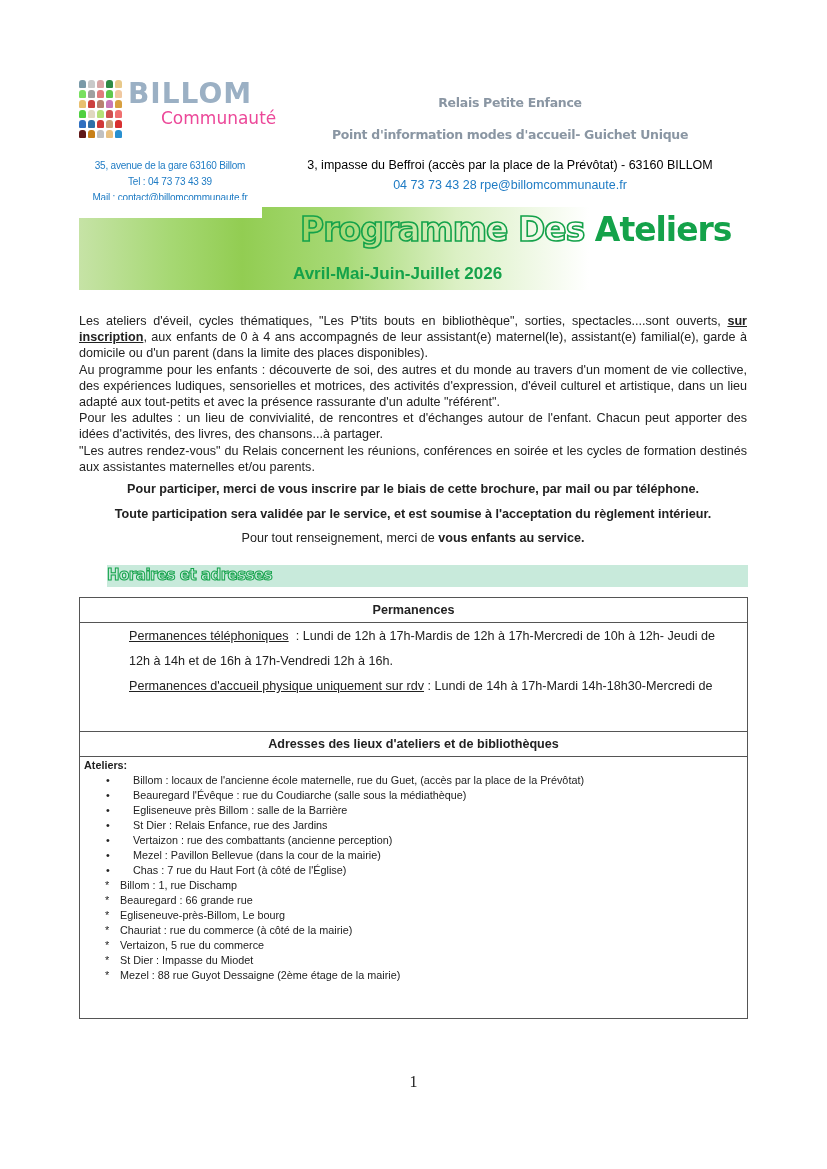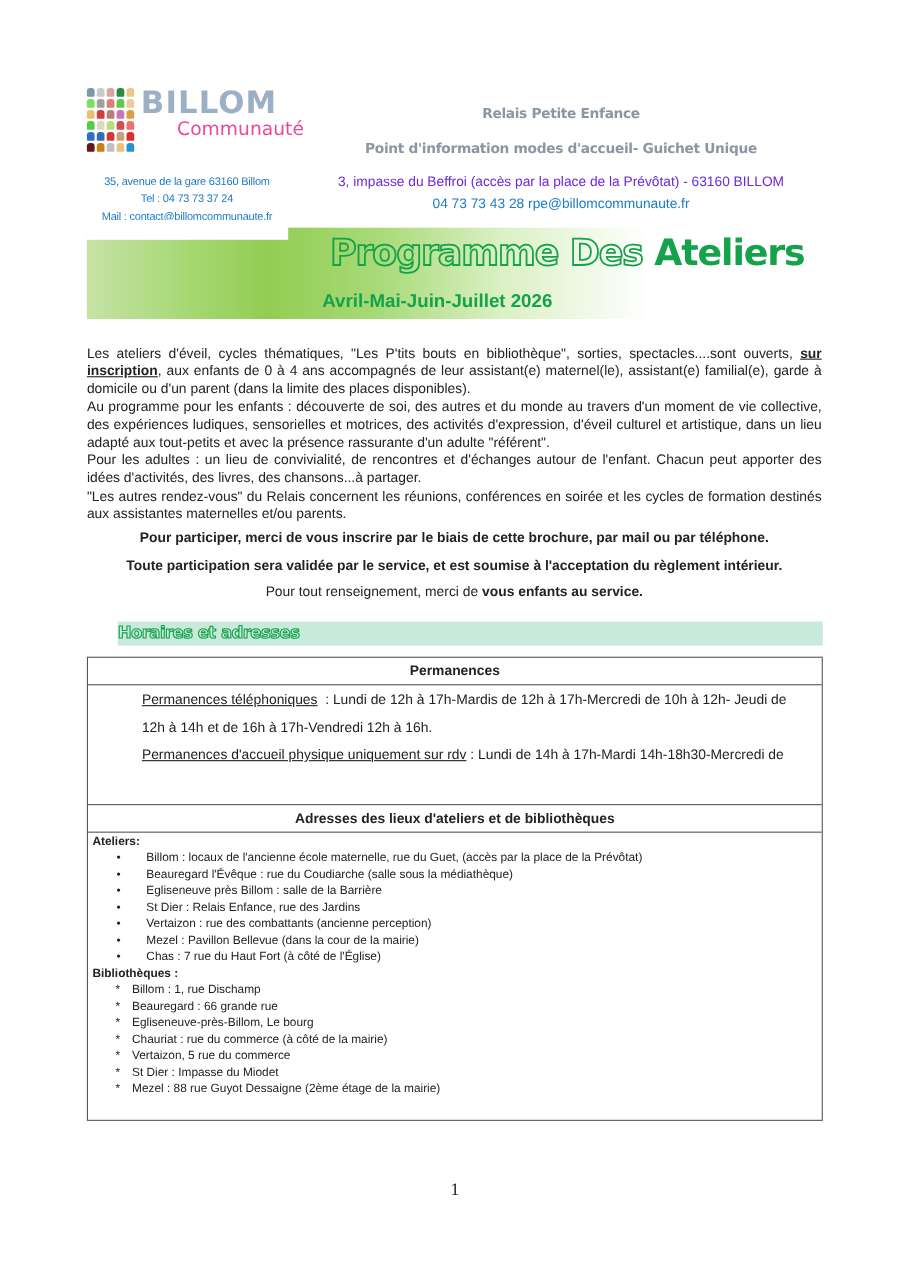--- a/index.html
+++ b/index.html
@@ -22,21 +22,21 @@
              font-size: 10px; line-height: 16px; color: #1e7bc4; letter-spacing: -0.2px; }
 
   
   .rpe-title { left: 280px; top: 95px; width: 460px; text-align: center;
                font-family: "DejaVu Sans", sans-serif; font-size: 12.5px; font-weight: bold;
                color: #8a96a3; letter-spacing: -0.3px; }
   .rpe-sub { left: 280px; top: 127px; width: 460px; text-align: center;
              font-family: "DejaVu Sans", sans-serif; font-size: 12.5px; font-weight: bold;
              color: #8a96a3; letter-spacing: -0.3px; }
   .rpe-addr { left: 280px; top: 158px; width: 460px; text-align: center;
-              font-size: 12.5px; color: #6d28d9; }
+              font-size: 12.5px; color: #000000; }
   .rpe-contact { left: 280px; top: 178px; width: 460px; text-align: center;
                  font-size: 12.5px; color: #1e7bc4; }
 
   
   .banner { left: 79px; top: 207px; width: 510px; height: 83px;
             background: linear-gradient(90deg, #c6e3a6 0%, #a6d873 18%, #92cd52 32%, #a8da78 52%, #dbf0c4 74%, #ffffff 100%); }
   .banner-cut { left: 79px; top: 200px; width: 183px; height: 18px; background: #fff; }
   .banner-title { left: 300px; top: 210px; font-family: "DejaVu Sans", sans-serif;
                   font-weight: bold; font-size: 33px; color: #14a24a; letter-spacing: -1px; }
   .banner-title .outline { color: transparent; -webkit-text-stroke: 1.6px #14a24a; }
@@ -113,21 +113,21 @@
       <span style="background: rgb(192, 192, 192);"></span>
       <span style="background: rgb(232, 192, 128);"></span>
       <span style="background: rgb(40, 144, 208);"></span>
     </div>
   <div class="logo-title">BILLOM</div>
   <div class="logo-sub">Communauté</div>
 </div>
 
 <div class="abs contact">
   <div>35, avenue de la gare  63160 Billom</div>
-  <div>Tel : 04 73 73 37 24</div>
+  <div>Tel : 04 73 73 43 39</div>
   <div>Mail : contact@billomcommunaute.fr</div>
 </div>
 
 <div class="abs rpe-title">Relais Petite Enfance</div>
 <div class="abs rpe-sub">Point d'information modes d'accueil- Guichet Unique</div>
 <div class="abs rpe-addr">3, impasse du Beffroi (accès par la place de la Prévôtat) - 63160 BILLOM</div>
 <div class="abs rpe-contact">04 73 73 43 28  rpe@billomcommunaute.fr</div>
 
 <div class="abs banner"></div>
 <div class="abs banner-cut"></div>
@@ -163,21 +163,20 @@
     <div class="lbl">Ateliers:</div>
     <ul class="ate" id="ateliers-list">
         <li><span class="bullet">•</span><span>Billom : locaux de l'ancienne école maternelle, rue du Guet, (accès par la place de la Prévôtat)</span></li>
         <li><span class="bullet">•</span><span>Beauregard l'Évêque : rue du Coudiarche (salle sous la médiathèque)</span></li>
         <li><span class="bullet">•</span><span>Egliseneuve près Billom : salle de la Barrière</span></li>
         <li><span class="bullet">•</span><span>St Dier : Relais Enfance, rue des Jardins</span></li>
         <li><span class="bullet">•</span><span>Vertaizon : rue des combattants (ancienne perception)</span></li>
         <li><span class="bullet">•</span><span>Mezel : Pavillon Bellevue (dans la cour de la mairie)</span></li>
         <li><span class="bullet">•</span><span>Chas : 7 rue du Haut Fort (à côté de l'Église)</span></li>
       </ul>
-    <div class="lbl">Bibliothèques :</div>
     <ul class="bib" id="bib-list">
         <li><span class="bullet">*</span><span>Billom : 1, rue Dischamp</span></li>
         <li><span class="bullet">*</span><span>Beauregard : 66 grande rue</span></li>
         <li><span class="bullet">*</span><span>Egliseneuve-près-Billom, Le bourg</span></li>
         <li><span class="bullet">*</span><span>Chauriat : rue du commerce (à côté de la mairie)</span></li>
         <li><span class="bullet">*</span><span>Vertaizon, 5 rue du commerce</span></li>
         <li><span class="bullet">*</span><span>St Dier : Impasse du Miodet</span></li>
         <li><span class="bullet">*</span><span>Mezel : 88 rue Guyot Dessaigne (2ème étage de la mairie)</span></li>
       </ul>
   </div>

